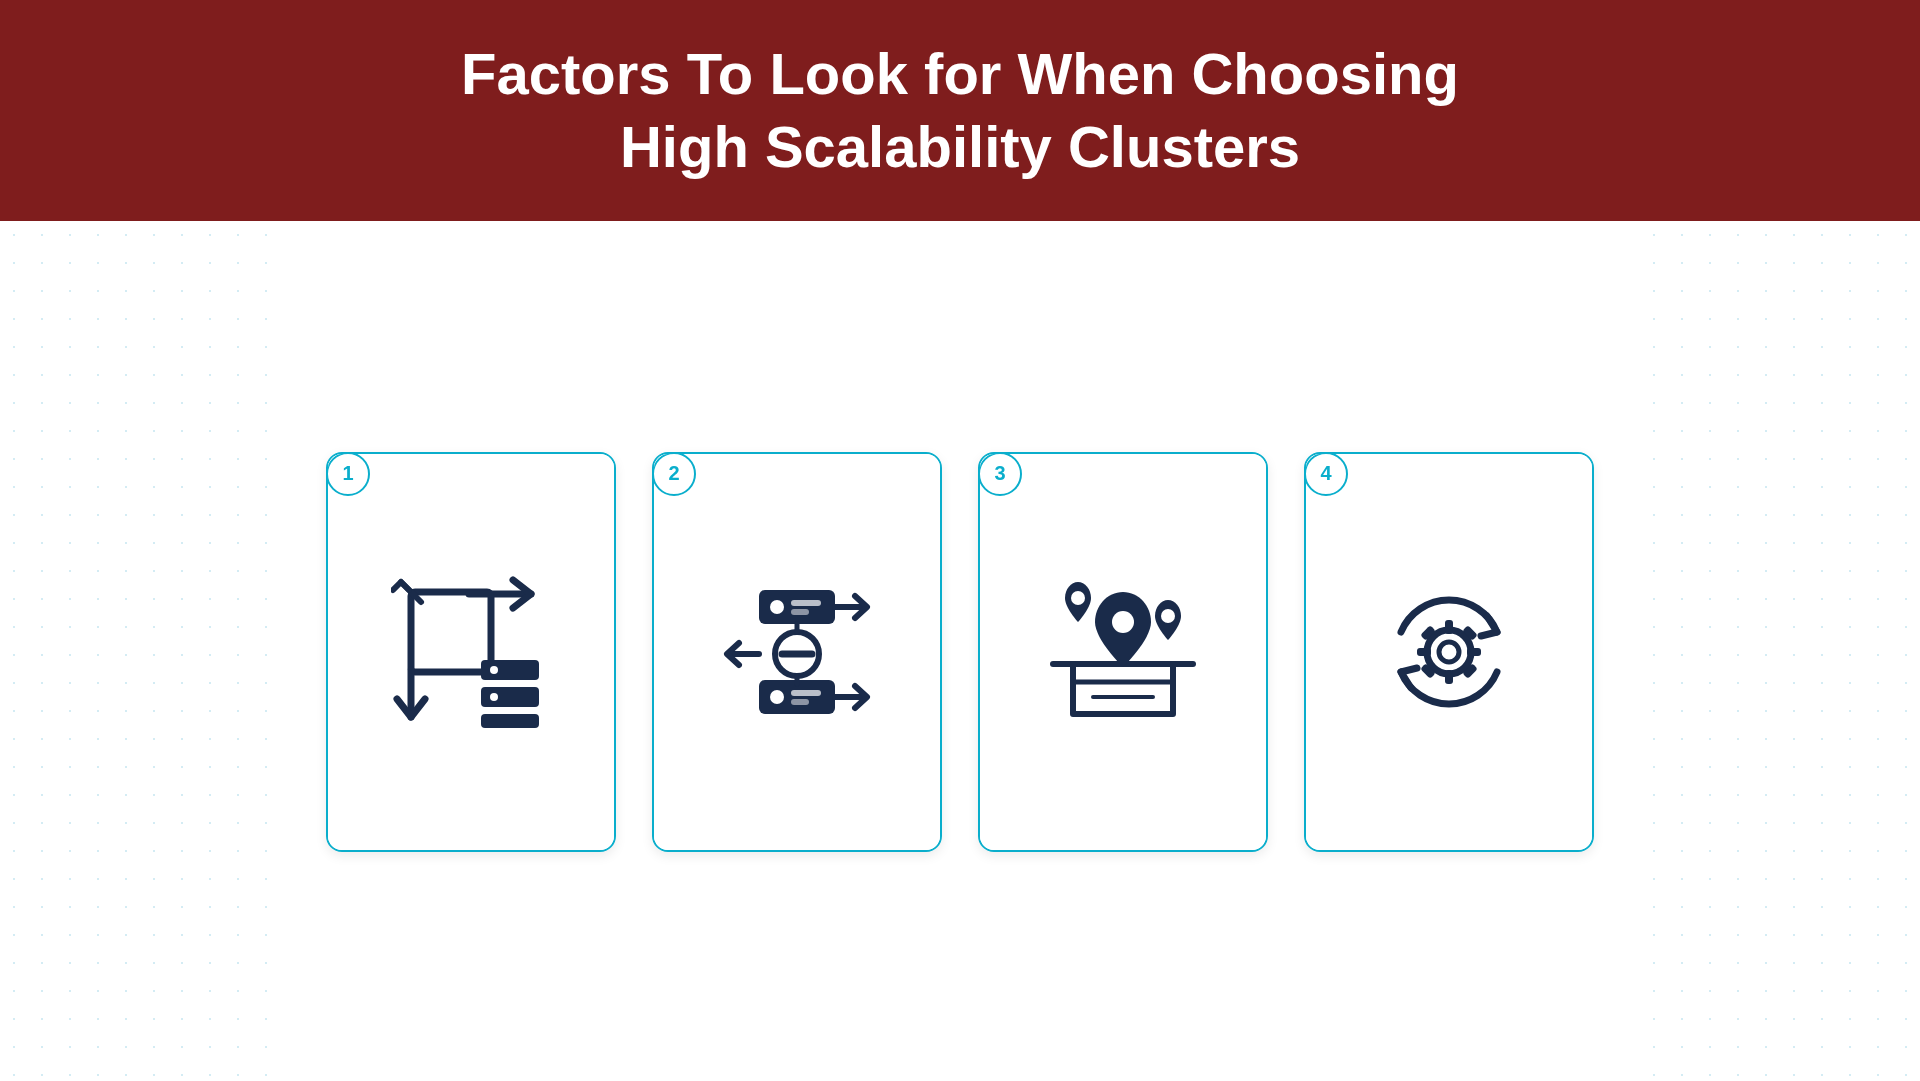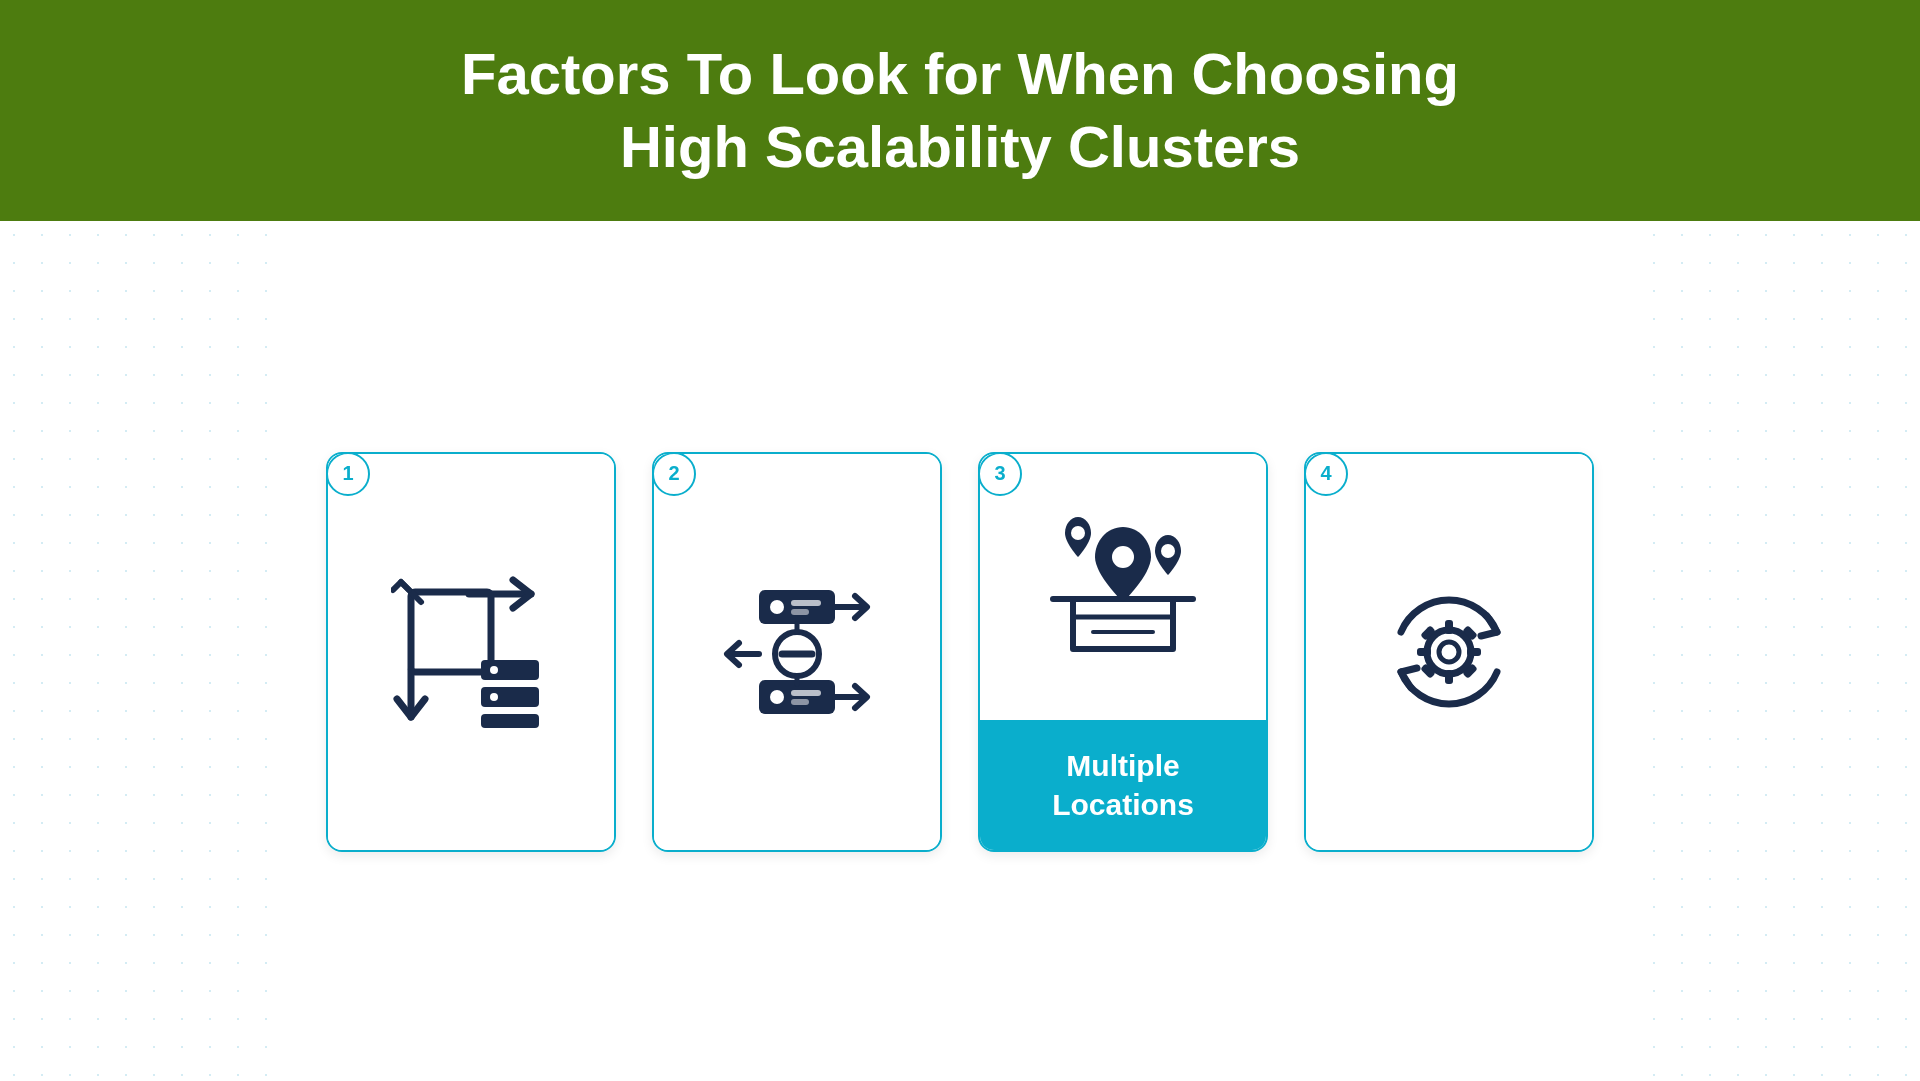--- a/index.html
+++ b/index.html
@@ -7,21 +7,21 @@
     body {
       width: 1920px;
       height: 1081px;
       overflow: hidden;
       background: #ffffff;
       font-family: 'Arial', sans-serif;
     }
 
     
     .header {
-      background: #4d7c0f;
+      background: #7f1d1d;
       width: 100%;
       padding: 38px 32px 38px;
       text-align: center;
     }
 
     .header-title {
       color: #ffffff;
       font-size: 58px;
       font-weight: 800;
       line-height: 1.25;
@@ -225,23 +225,20 @@
           <path d="M80 20 C64 20 52 34 52 50 C52 68 80 95 80 95 C80 95 108 68 108 50 C108 34 96 20 80 20Z" fill="#1a2b4a"></path>
           <circle cx="80" cy="50" r="11" fill="white"></circle>
 
           <path d="M35 10 C28 10 22 17 22 26 C22 36 35 50 35 50 C35 50 48 36 48 26 C48 17 42 10 35 10Z" fill="#1a2b4a"></path>
           <circle cx="35" cy="26" r="7" fill="white"></circle>
 
           <path d="M125 28 C118 28 112 35 112 44 C112 54 125 68 125 68 C125 68 138 54 138 44 C138 35 132 28 125 28Z" fill="#1a2b4a"></path>
           <circle cx="125" cy="44" r="7" fill="white"></circle>
         </svg>
       </div>
-      <div class="card-label-area">
-        <div class="card-label">Multiple<br>Locations</div>
-      </div>
     </div>
 
     <div class="card">
       <div class="card-number">4</div>
       <div class="card-icon-area">
         <svg viewBox="0 0 160 160" fill="none" xmlns="http://www.w3.org/2000/svg">
 
           <circle cx="80" cy="80" r="22" stroke="#1a2b4a" stroke-width="7" fill="none"></circle>
           <circle cx="80" cy="80" r="10" stroke="#1a2b4a" stroke-width="5" fill="none"></circle>
 

